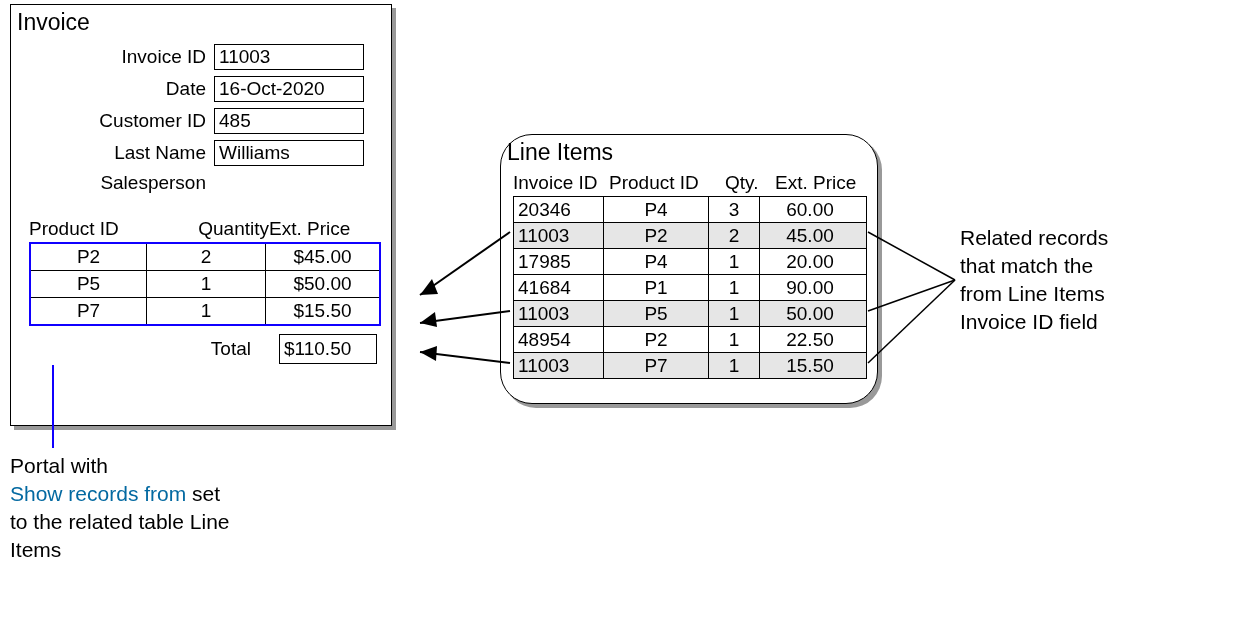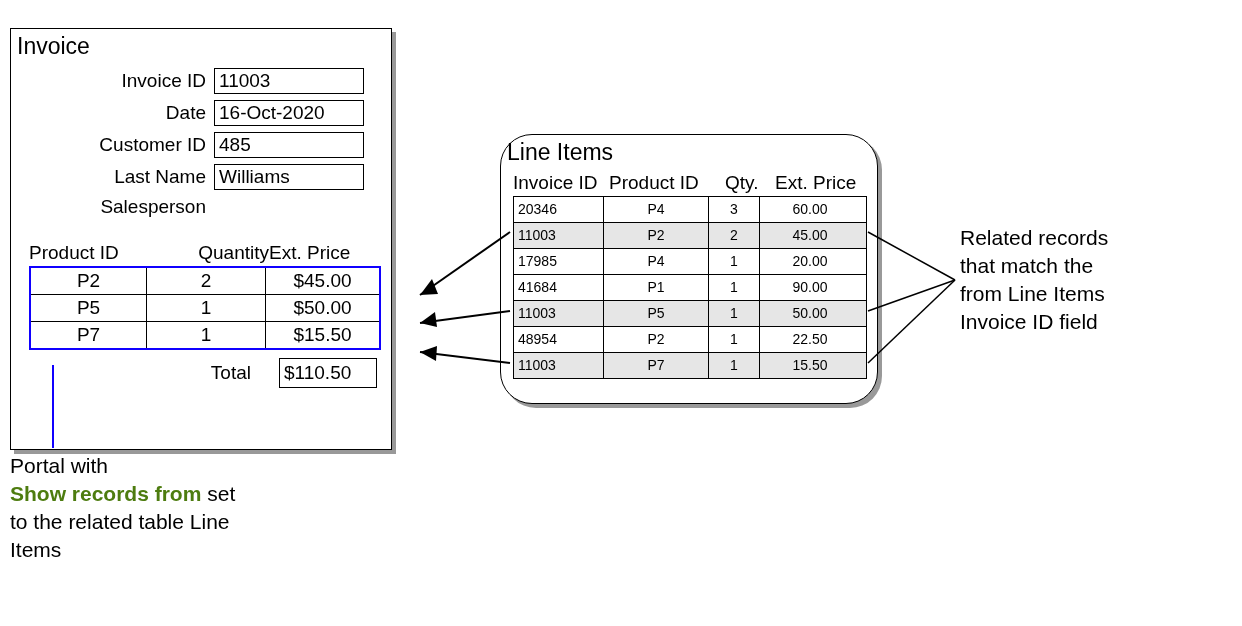--- a/index.html
+++ b/index.html
@@ -20,21 +20,20 @@
   .card-title {
     font-size: 23px;
     padding: 4px 8px 2px 6px;
   }
   
   #invoice-card {
     left: 10px;
     top: 4px;
     width: 380px;
     height: 420px;
-    margin-top: 24px;
   }
   .form-rows {
     padding: 6px 14px 0 0;
   }
   .form-row {
     display: flex;
     align-items: center;
     margin-bottom: 6px;
   }
   .form-label {
@@ -115,21 +114,21 @@
   .lh-qty  { width: 50px; }
   .lh-ext  { width: 92px; }
 
   #li-table {
     margin: 0 10px 0 12px;
     border: 1px solid #000;
     width: 352px;
   }
   .li-row {
     display: flex;
-    font-size: 14px;
+    font-size: 19px;
     line-height: 25px;
     height: 25px;
     border-bottom: 1px solid #000;
   }
   .li-row:last-child { border-bottom: none; }
   .li-row.hl { background: #e6e6e6; }
   .li-row > div { border-right: 1px solid #000; }
   .li-row > div:last-child { border-right: none; }
   .lc-inv  { width: 85px;  padding-left: 4px; }
   .lc-prod { width: 104px; text-align: center; }
@@ -139,22 +138,22 @@
   
   #annot-left {
     position: absolute;
     left: 10px;
     top: 452px;
     font-size: 21px;
     width: 300px;
     line-height: 28px;
   }
   #annot-left .bold-link {
-    font-weight: bold;
-    color: #4d7c0f;
+    font-weight: normal;
+    color: #0369a1;
   }
   #annot-right {
     position: absolute;
     left: 960px;
     top: 224px;
     font-size: 21px;
     width: 240px;
     line-height: 28px;
   }
 

